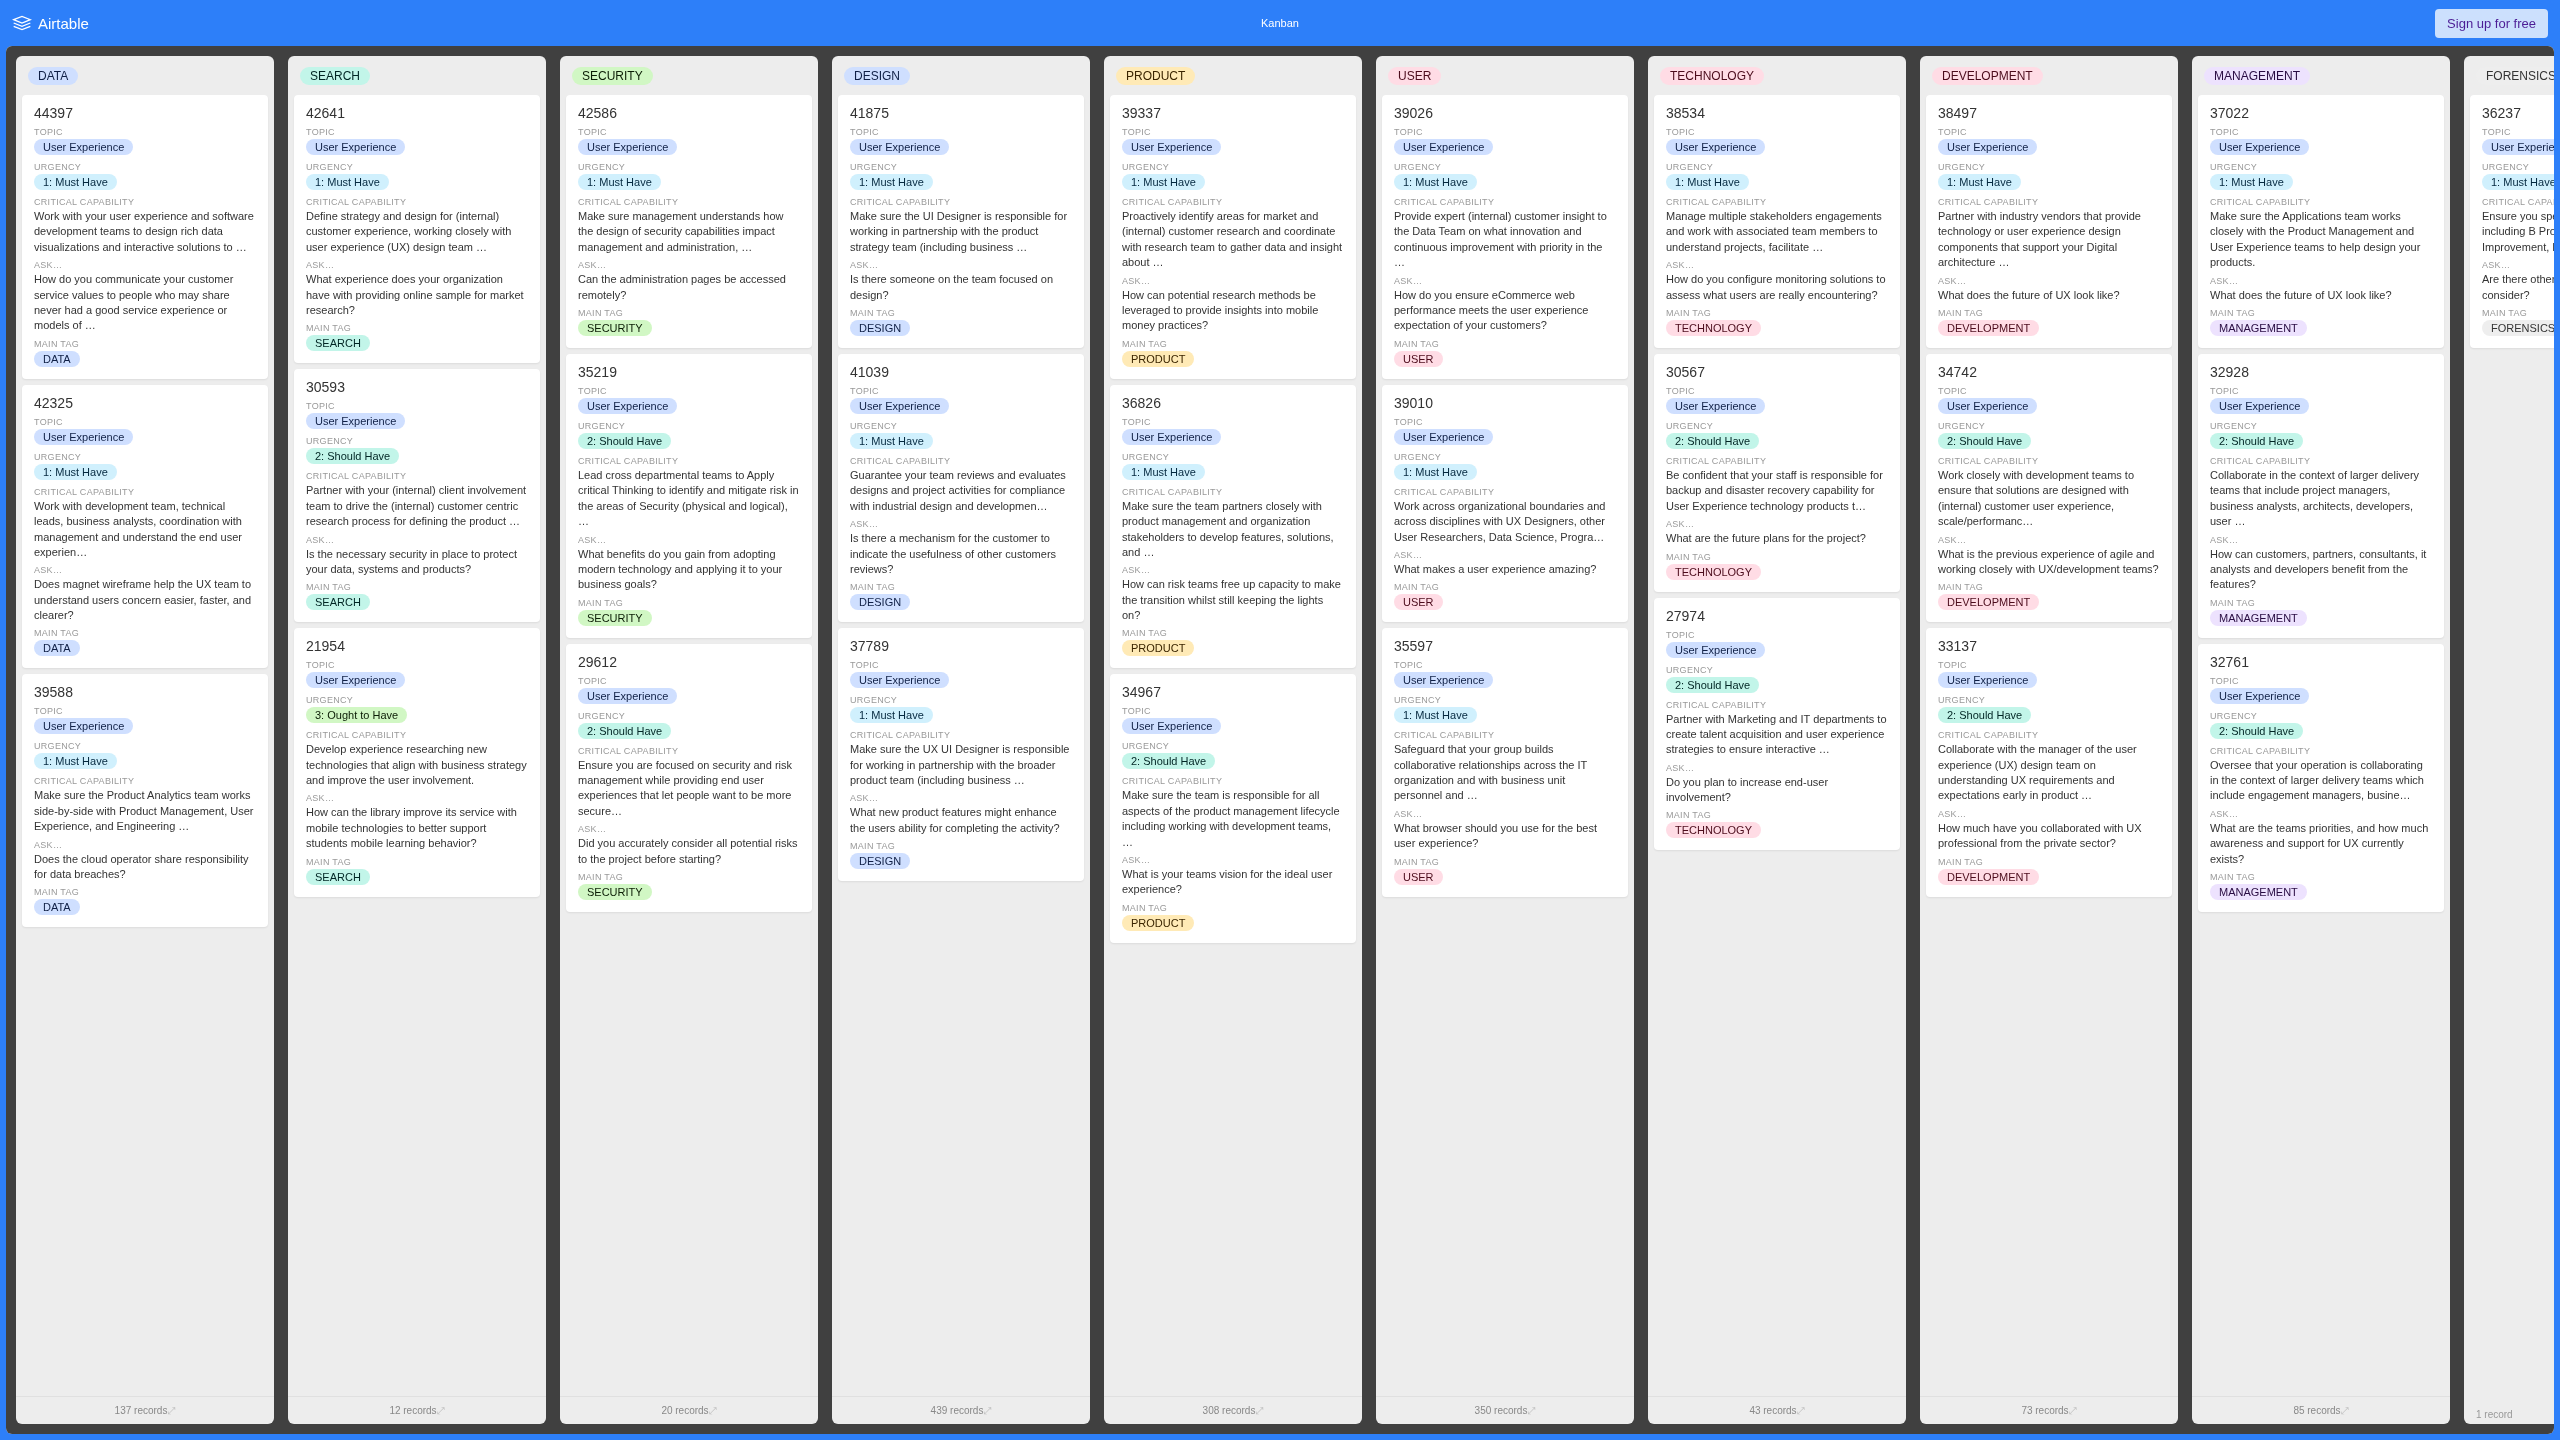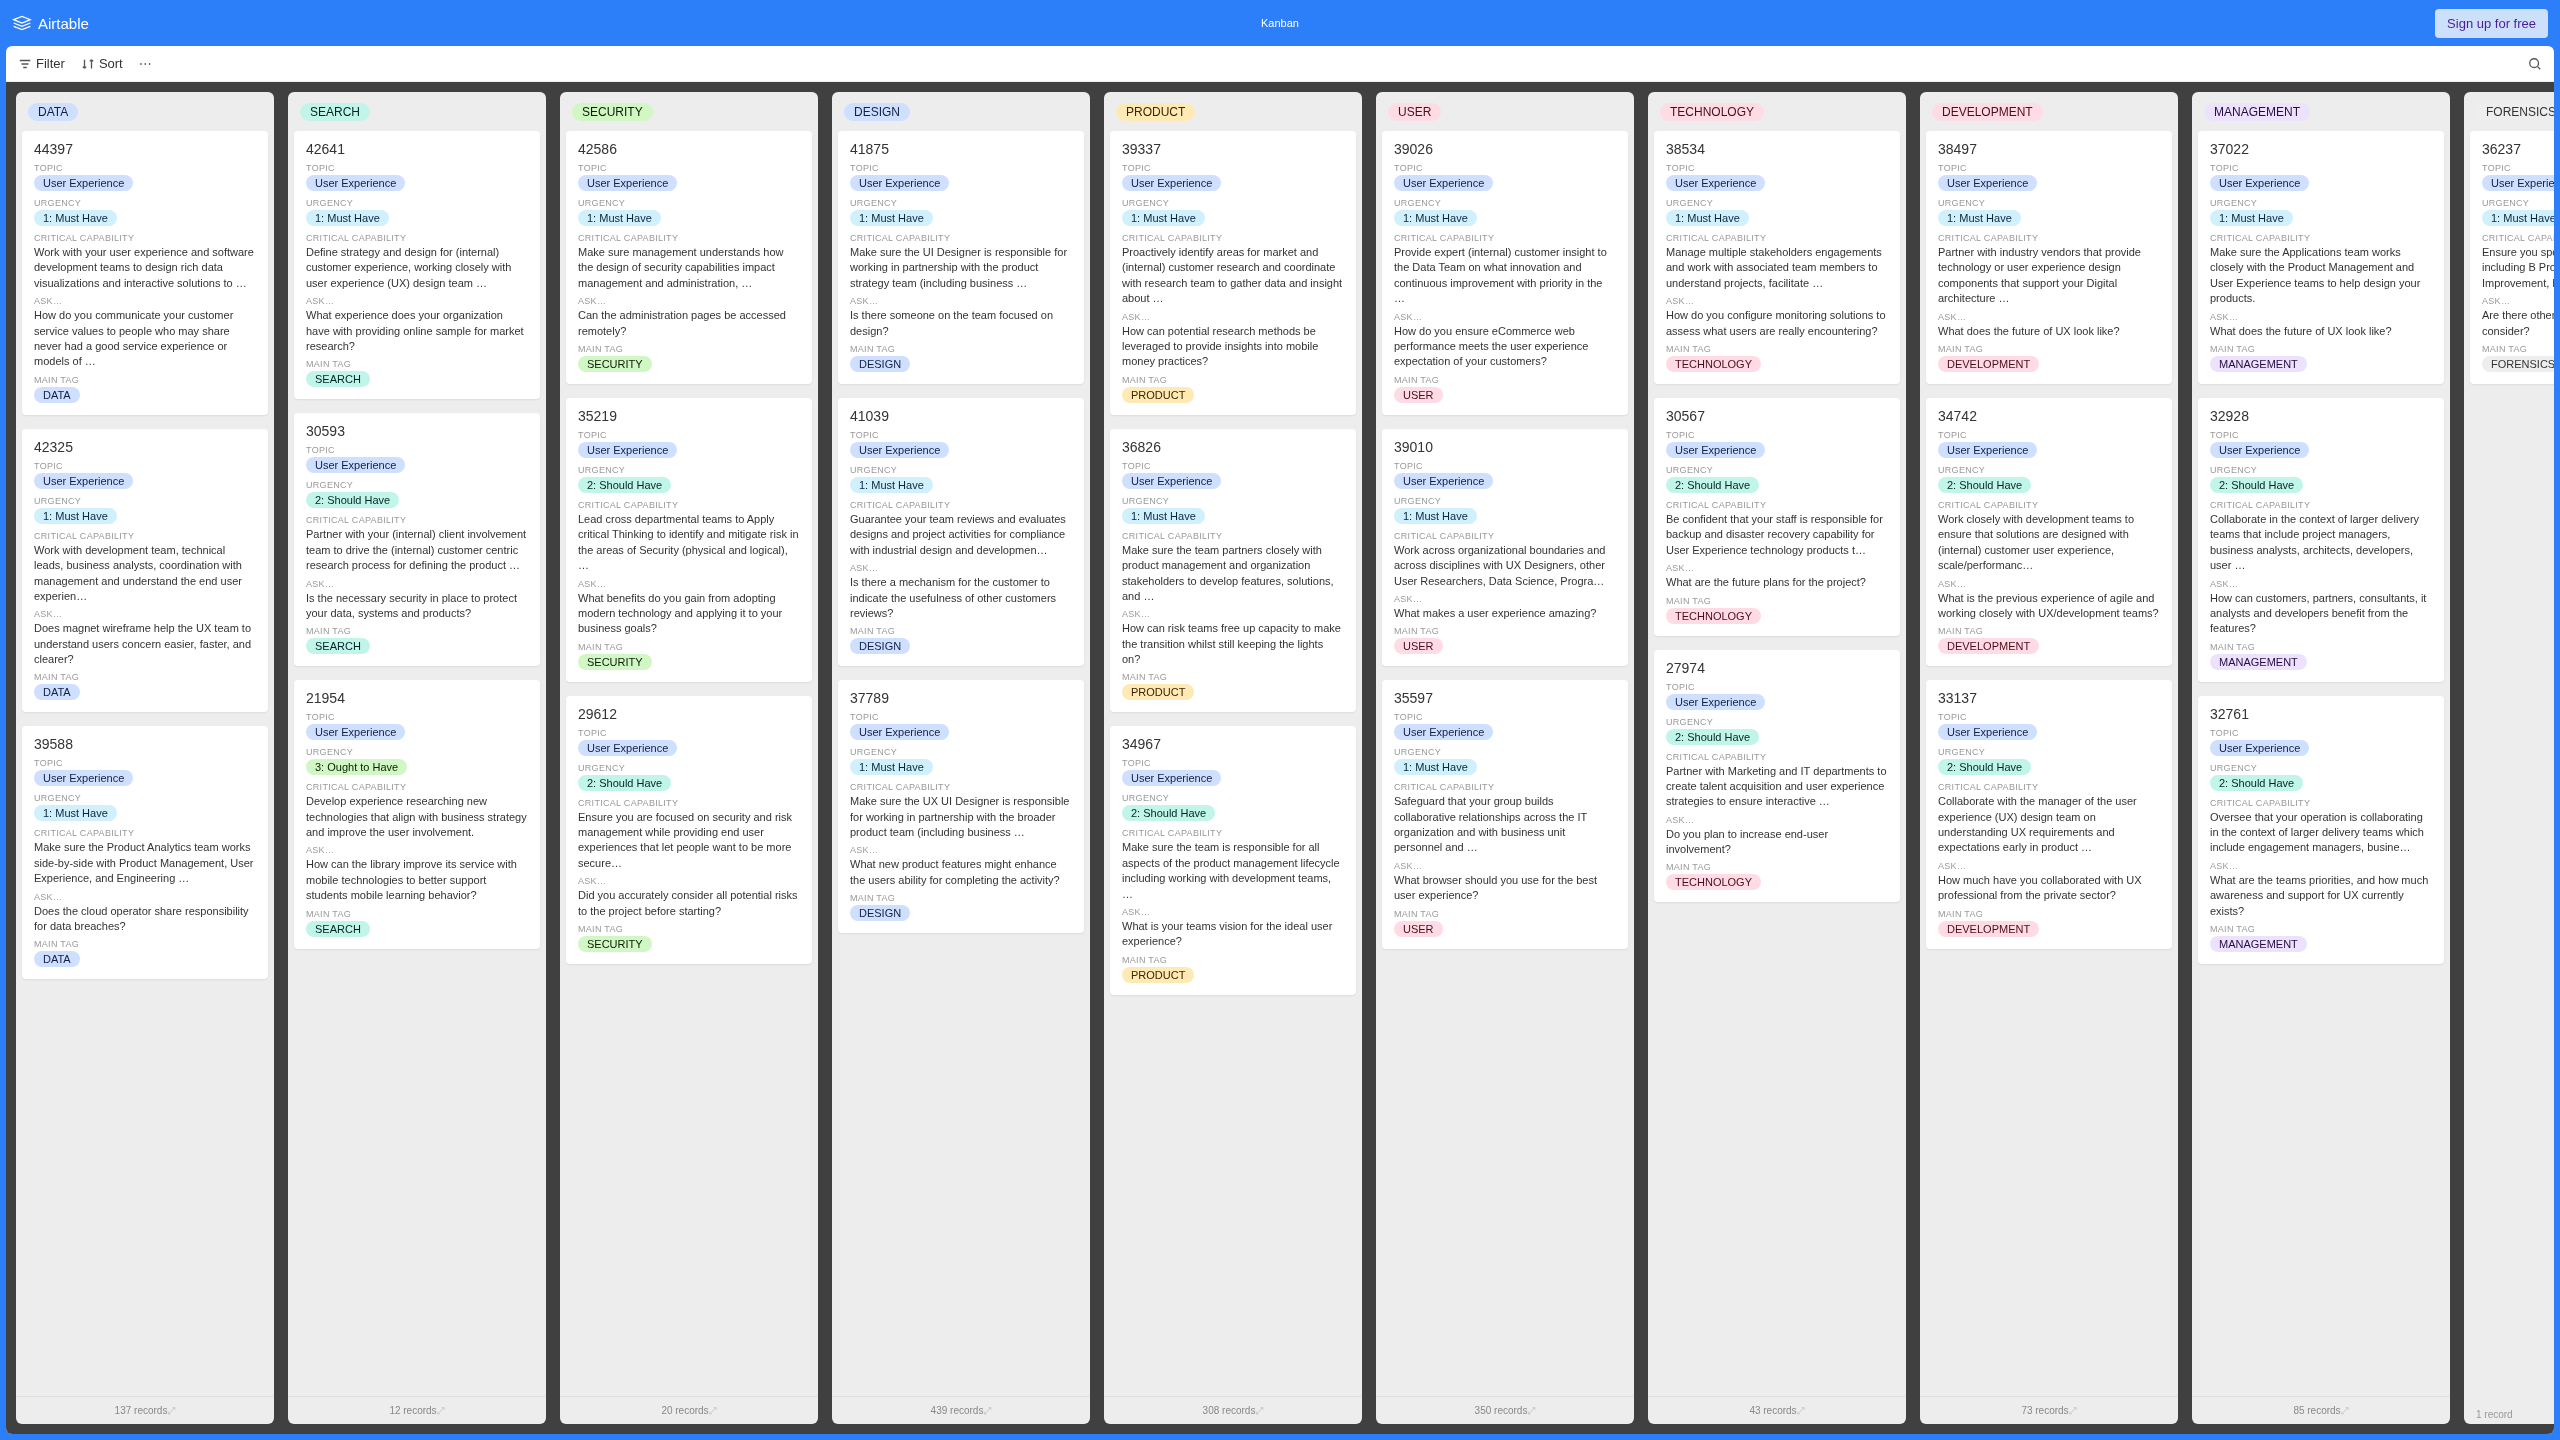--- a/index.html
+++ b/index.html
@@ -14,21 +14,21 @@
 .tool{display:flex;align-items:center;gap:4px;cursor:pointer}
 .tool svg{width:14px;height:14px}
 .search-right{margin-left:auto;cursor:pointer}
 .board{flex:1;display:flex;overflow-x:auto;overflow-y:hidden;padding:10px;gap:14px;background:#404040}
 .column{min-width:258px;width:258px;background:#ededed;border-radius:6px;display:flex;flex-direction:column;overflow:hidden}
 .col-header{padding:10px 12px}
 .col-tag{display:inline-block;padding:2px 10px;border-radius:10px;font-size:12px;font-weight:500}
 .cards{flex:1;overflow-y:auto;padding:0 6px 6px 6px;scrollbar-width:thin}
 .cards::-webkit-scrollbar{width:6px}
 .cards::-webkit-scrollbar-thumb{background:#ccc;border-radius:3px}
-.card{background:#fff;border-radius:4px;padding:10px 12px;margin-bottom:14px;font-size:11px;box-shadow:0 1px 2px rgba(0,0,0,0.08)}
+.card{background:#fff;border-radius:4px;padding:10px 12px;margin-bottom:6px;font-size:11px;box-shadow:0 1px 2px rgba(0,0,0,0.08)}
 .card-id{font-size:14px;font-weight:500;color:#333;margin-bottom:6px}
 .label{font-size:9px;color:#999;text-transform:uppercase;letter-spacing:0.3px;margin-bottom:2px;margin-top:5px}
 .pill{display:inline-block;padding:2px 9px;border-radius:10px;font-size:11px;margin-bottom:2px}
 .pill-ux{background:#cfdfff;color:#102046}
 .pill-must{background:#d0f0fd;color:#04283f}
 .pill-should{background:#c2f5e9;color:#012524}
 .pill-ought{background:#d1f7c4;color:#0b1d05}
 .text{font-size:11px;color:#333;line-height:1.4;margin-bottom:2px}
 .col-footer{height:28px;display:flex;align-items:center;justify-content:center;padding:0 10px;font-size:10px;color:#888;border-top:1px solid rgba(0,0,0,0.05)}
 .expand{cursor:pointer;opacity:0.5}
@@ -42,41 +42,20 @@
     <svg viewBox="0 0 24 24" fill="#fff">
         <path d="M2 8l10-4 10 4-10 4z M2 12l10 4 10-4 M2 16l10 4 10-4" stroke="#fff" stroke-width="1.5" fill="none"></path>
       </svg>
     <span>Airtable</span>
   </div>
   <div class="title">Kanban</div>
   <button class="signup">Sign up for free</button>
 </div>
 
 <div class="workspace">
-  <div class="toolbar">
-    <div class="tool">
-      <svg viewBox="0 0 16 16" stroke="#555" stroke-width="1.5">
-          <path d="M2 4h12M4 8h8M6 12h4"></path>
-        </svg>
-      <span>Filter</span>
-    </div>
-    <div class="tool">
-      <svg viewBox="0 0 16 16" stroke="#555" stroke-width="1.5" fill="none">
-          <path d="M4 3v10m0 0l-2-2m2 2l2-2 M12 13V3m0 0l-2 2m2-2l2 2"></path>
-        </svg>
-      <span>Sort</span>
-    </div>
-    <div class="tool">⋯</div>
-    <div class="tool search-right">
-      <svg viewBox="0 0 16 16" stroke="#555" stroke-width="1.5" fill="none">
-          <circle cx="7" cy="7" r="5"></circle>
-          <path d="M11 11l3 3"></path>
-        </svg>
-    </div>
-  </div>
   <div class="board" id="board">
       <div class="column">
         <div class="col-header"><span class="col-tag" style="background:#cfdfff;color:#102046">DATA</span></div>
         <div class="cards">
           <div class="card">
       <div class="card-id">44397</div>
       <div class="label">TOPIC</div>
       <span class="pill pill-ux">User Experience</span>
       <div class="label">URGENCY</div>
       <span class="pill pill-must">1: Must Have</span>

